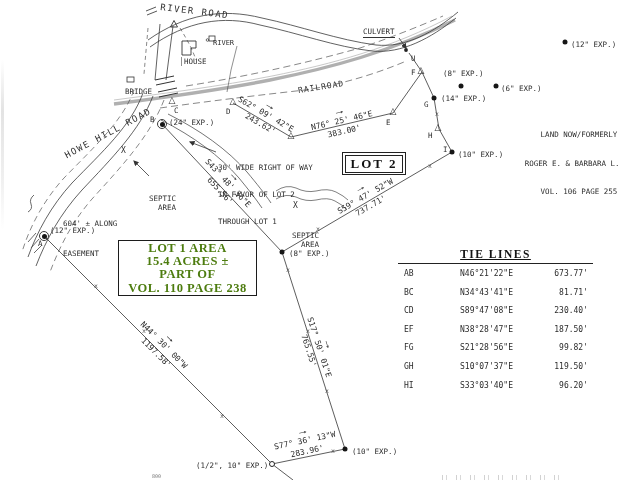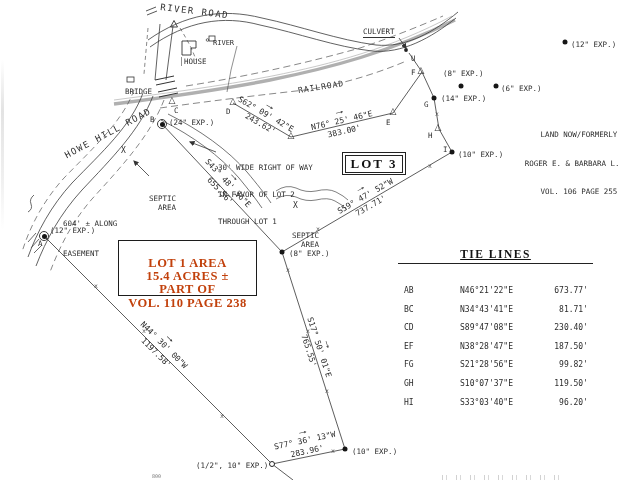--- a/index.html
+++ b/index.html
@@ -23,34 +23,34 @@
   .m-ring::after{content:"";position:absolute;left:50%;top:50%;width:5px;height:5px;margin:-2.5px 0 0 -2.5px;
        background:#161616;border-radius:50%}
   .m-tri{position:absolute;transform:translate(-50%,-58%);font:9px "DejaVu Sans",sans-serif;color:#2e2e2e}
   .m-letter{position:absolute;font:7.5px "DejaVu Sans Mono",monospace;color:#2e2e2e}
   .m-exp{position:absolute;font:7.5px "DejaVu Sans Mono",monospace;white-space:pre;color:#2e2e2e}
   .xm{position:absolute;transform:translate(-50%,-50%);font:6.5px "DejaVu Sans Mono",monospace;color:#555}
   .septic-x{font-size:8px}
   
   #lot1{position:absolute;left:118px;top:240px;width:139px;height:56px;border:1.6px solid #1c1c1c;
         box-sizing:border-box;text-align:center;font:700 12.5px/13.2px "Liberation Serif",serif;
-        letter-spacing:.5px;color:#c2410c;padding-top:16px}
+        letter-spacing:.5px;color:#4d7c0f;padding-top:1px}
   
   #lot2{position:absolute;left:342px;top:152px;border:1px solid #222;padding:1.5px;background:#fff}
   #lot2 .in{border:1px solid #222;padding:0 5px;font:700 13px/16px "Liberation Serif",serif;
         letter-spacing:2px;color:#131313}
   
   #owner{position:absolute;left:504px;top:111px;width:150px;text-align:center;
          font:7.5px/9.5px "DejaVu Sans Mono",monospace;white-space:pre}
   
   #tie{position:absolute;left:398px;top:248px;width:195px}
   #tie .tt{text-align:center;font:700 11.5px "Liberation Serif",serif;letter-spacing:1.5px;
            text-decoration:underline;color:#131313}
   #tie .rule{height:1px;background:#222;margin-top:3px}
-  #tie .rows{margin-top:22px}
+  #tie .rows{margin-top:5px}
   .trow{display:grid;grid-template-columns:62px 88px 1fr;height:18.6px;
         font:8px "DejaVu Sans Mono",monospace;color:#2b2b2b}
   .trow .c1{padding-left:6px}
   .trow .c3{text-align:right;padding-right:5px}
   
   #scanmark{position:absolute;left:1px;top:60px;width:3px;height:170px;opacity:.8;
         background:linear-gradient(180deg,transparent,#dcdcdc 30%,#ececec 70%,transparent)}
   #fragment{position:absolute;left:437px;top:475px;width:122px;height:5px;opacity:.45;
         background:repeating-linear-gradient(90deg,transparent 0 5px,#999 5px 6px,transparent 6px 9px,#aaa 9px 9.8px,transparent 9.8px 14px)}
   #contour{position:absolute;left:152px;top:473px;font:5px "DejaVu Sans Mono",monospace;color:#777}
@@ -181,21 +181,21 @@
   </div>
 
   <div id="lot1">
     <div>LOT 1 AREA</div>
     <div>15.4 ACRES ±</div>
     <div>PART OF</div>
     <div>VOL. 110 PAGE 238</div>
   </div>
 
   <div id="lot2">
-    <div class="in">LOT 3</div>
+    <div class="in">LOT 2</div>
   </div>
 
   <div id="tie">
     <div class="tt">TIE LINES</div>
     <div class="rule"></div>
     <div class="rows" id="tie-rows">
         <div class="trow">
           <span class="c1">AB</span>
           <span class="c2">N46°21'22"E</span>
           <span class="c3">673.77'</span>

